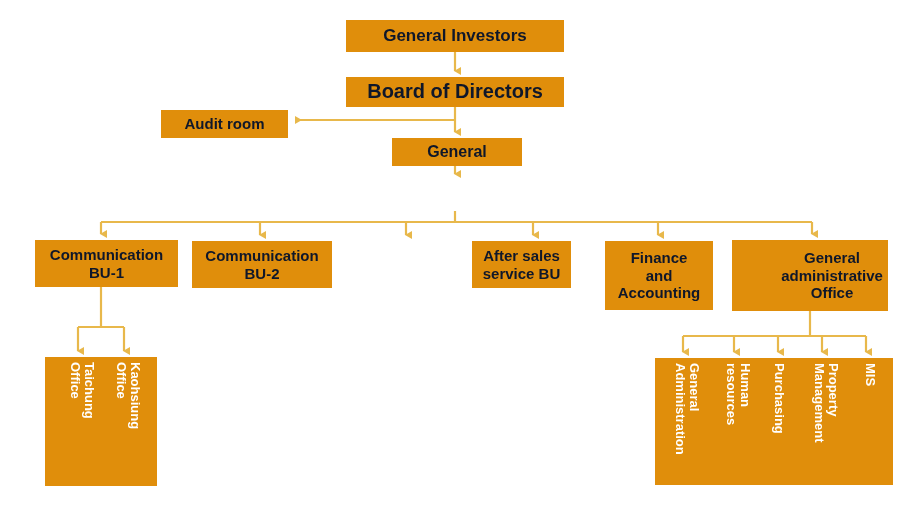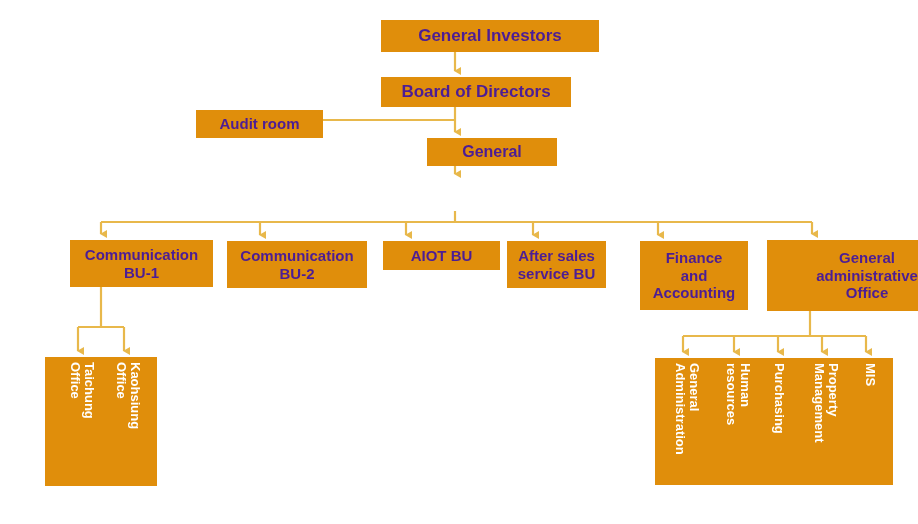--- a/index.html
+++ b/index.html
@@ -24,50 +24,49 @@
     position: absolute;
     left: 0;
     top: 0;
     width: 918px;
     height: 524px;
     pointer-events: none;
   }
   .node {
     position: absolute;
     background: #E08E0B;
-    color: #4c1d95;
+    color: #0f172a;
     display: flex;
     align-items: center;
     justify-content: center;
     text-align: center;
     line-height: 1.16;
     box-sizing: border-box;
     padding: 2px 4px;
     font-weight: bold;
     z-index: 3;
-    margin-left: 35px;
   }
   .panel {
     position: absolute;
     background: #E08E0B;
     z-index: 2;
   }
   .vlabel {
     position: absolute;
     color: #ffffff;
     font-weight: bold;
     writing-mode: vertical-rl;
     text-orientation: sideways;
     line-height: 1.12;
     white-space: pre;
     text-align: left;
     z-index: 4;
   }
   .t-general-investors { left: 346px; top: 20px;  width: 218px; height: 32px; font-size: 17px; }
-  .t-board            { left: 346px; top: 77px;  width: 190px; height: 30px; font-size: 17px; text-align: center; }
+  .t-board            { left: 346px; top: 77px;  width: 218px; height: 30px; font-size: 20px; text-align: center; }
   .t-audit            { left: 161px; top: 110px; width: 127px; height: 28px; font-size: 15px; }
   .t-chairman         { left: 392px; top: 138px; width: 130px; height: 28px; font-size: 16px; }
   .t-gm               { left: 348px; top: 180px; width: 217px; height: 31px; font-size: 17px; }
 
   .t-comm1  { left: 35px;  top: 240px; width: 143px; height: 47px; font-size: 15px; }
   .t-comm2  { left: 192px; top: 241px; width: 140px; height: 47px; font-size: 15px; }
   .t-aiot   { left: 348px; top: 241px; width: 117px; height: 29px; font-size: 15px; }
   .t-aftersales { left: 472px; top: 241px; width: 99px; height: 47px; font-size: 15px; }
   .t-finance    { left: 605px; top: 241px; width: 108px; height: 69px; font-size: 15px; }
   .t-genadmin   { left: 732px; top: 240px; width: 156px; height: 71px; font-size: 15px; padding-left: 48px; }
@@ -126,21 +125,20 @@
 
   <div class="node t-general-investors">General Investors</div>
   <div class="node t-board">Board of Directors</div>
   <div class="node t-audit">Audit room</div>
   <div class="node t-chairman">General</div>
 
   <div class="node t-comm1" style="white-space:pre-line">Communication
 BU-1</div>
   <div class="node t-comm2" style="white-space:pre-line">Communication
 BU-2</div>
-  <div class="node t-aiot">AIOT BU</div>
   <div class="node t-aftersales" style="white-space:pre-line">After sales
 service BU</div>
   <div class="node t-finance" style="white-space:pre-line">Finance
 and
 Accounting</div>
   <div class="node t-genadmin" style="white-space:pre-line">General
 administrative
 Office</div>
 
   <div class="panel panel-left"></div>

